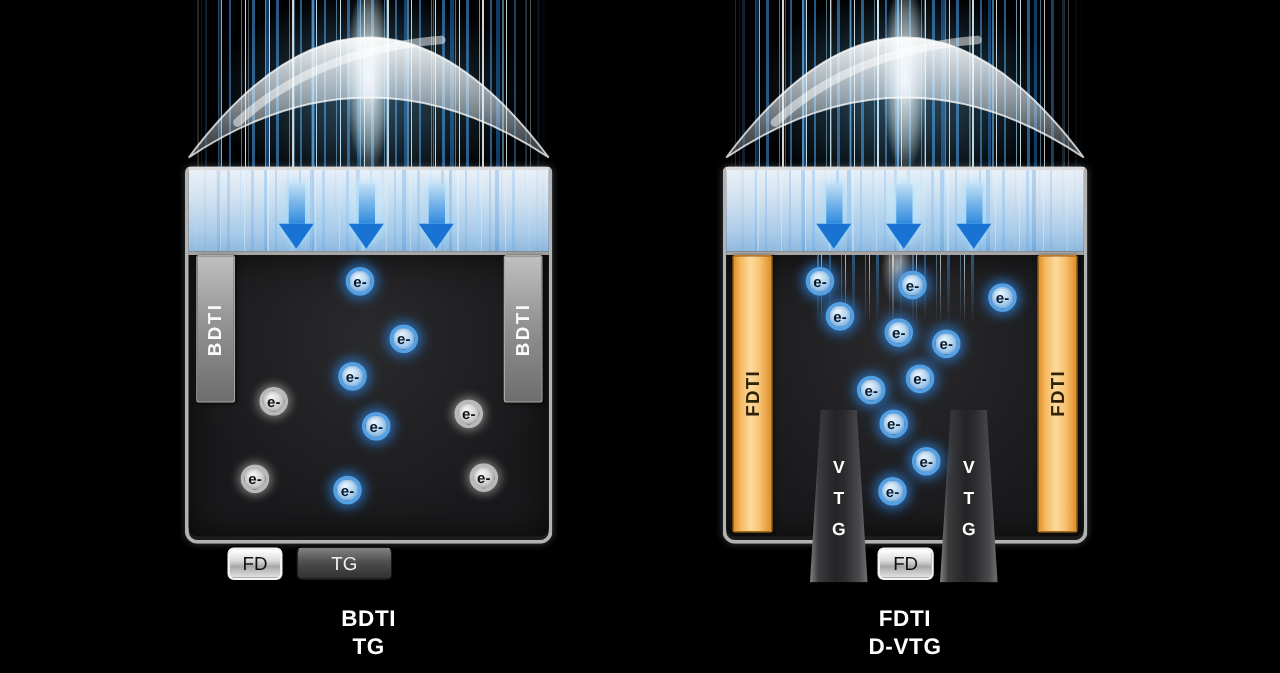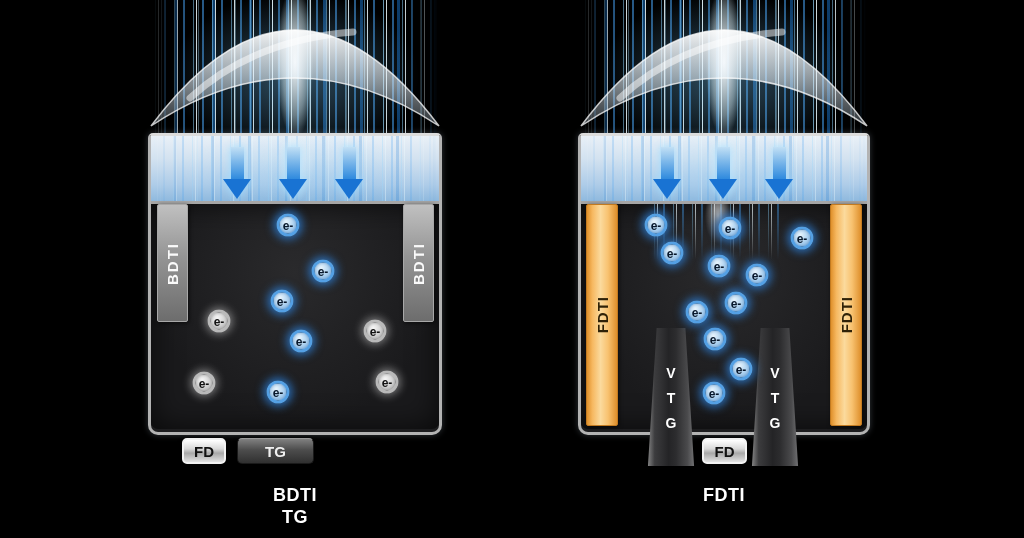--- a/index.html
+++ b/index.html
@@ -91,21 +91,21 @@
   .e.blue { background:radial-gradient(circle at 40% 32%, #e8f4fc, #aed2f0 50%, #7ab1e4);
             border:3px solid #54a0e4; color:#08182c;
             box-shadow:0 0 9px 3px rgba(46,130,220,.75), inset 0 0 3px rgba(20,60,120,.4); }
   .e.gray { background:radial-gradient(circle at 40% 32%, #f5f5f5, #d2d2d2 50%, #ababab);
             border:3px solid #b9b9b9; color:#111;
             box-shadow:0 0 8px 2px rgba(235,235,235,.45), inset 0 0 3px rgba(0,0,0,.3); }
 
   
   .btn { position:absolute; top:438px; height:26px; border-radius:5px; z-index:6;
          display:flex; align-items:center; justify-content:center;
-         font-weight:bold; font-size:15px; }
+         font-weight:normal; font-size:15px; }
   .btn.fd { width:44px; color:#111; border:2px solid #f2f2f2;
     background:linear-gradient(180deg,#ffffff 0%,#d9d9d9 40%,#a8a8a8 60%,#e2e2e2 100%);
     box-shadow:0 1px 4px rgba(0,0,0,.8); }
   .btn.tg { width:77px; color:#f0f0f0; border:1px solid #1a1a1a; border-top-color:#9a9a9a;
     background:linear-gradient(180deg,#808080 0%,#4d4d4d 45%,#303030 100%);
     box-shadow:0 1px 4px rgba(0,0,0,.8); }
 
   .caption { position:absolute; top:484px; left:0; width:100%; text-align:center; z-index:7;
              color:#fff; font-weight:bold; font-size:18px; line-height:22px; letter-spacing:.5px; }
 </style>
@@ -276,16 +276,17 @@
         </div>
         <div class="e blue" style="left: 136px; top: 393px;">
           <span>e-</span>
         </div>
       </div>
 
     <div class="btn fd" style="left:124px; width:45px">FD</div>
 
     <div class="caption">
       <div>FDTI</div>
+      <div>D-VTG</div>
     </div>
   </div>
 
 </div>
 
 </body></html>

